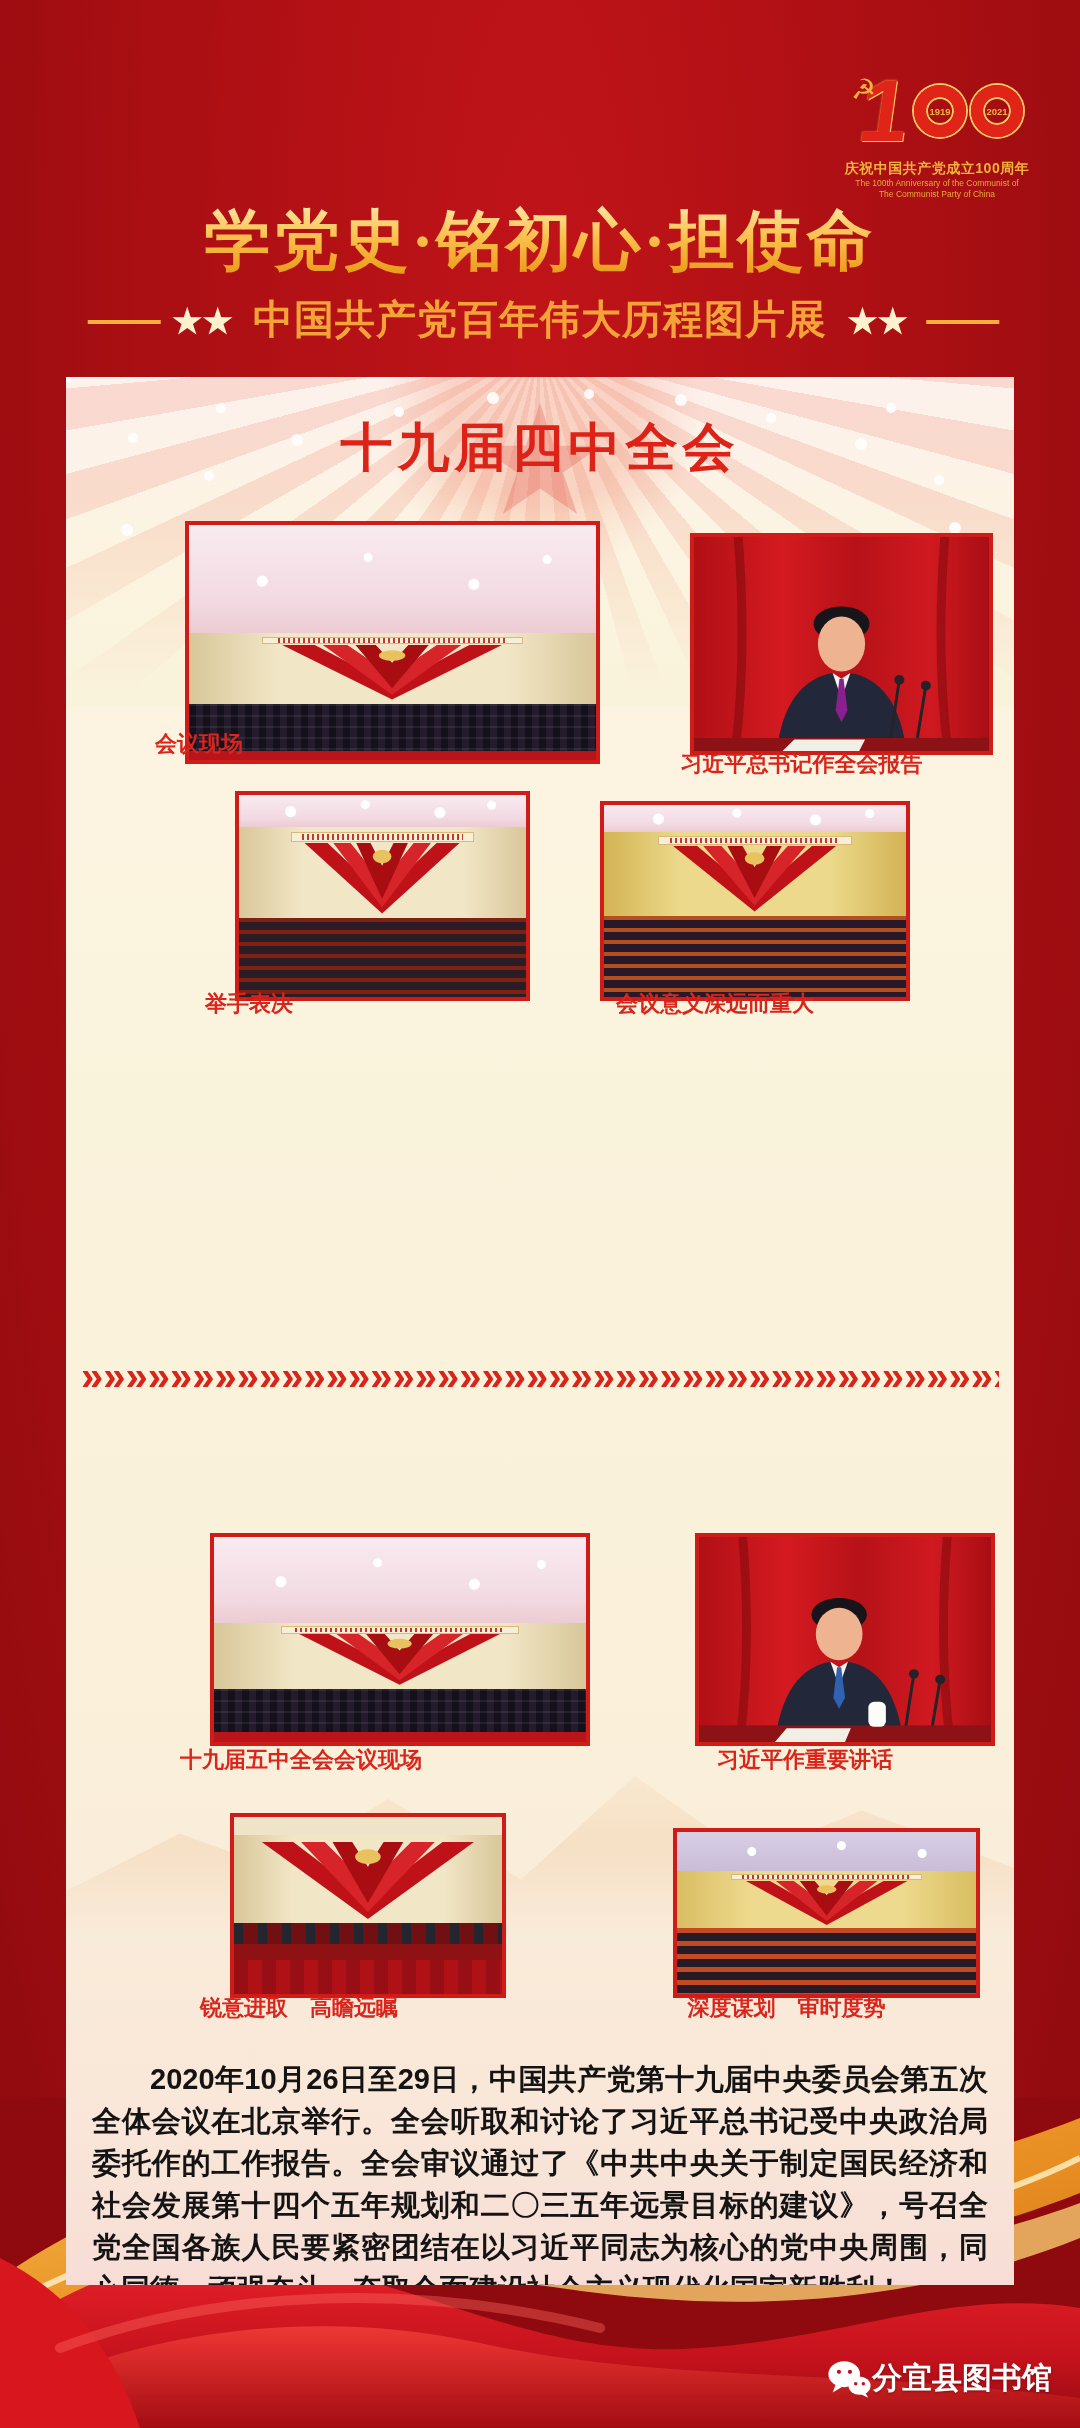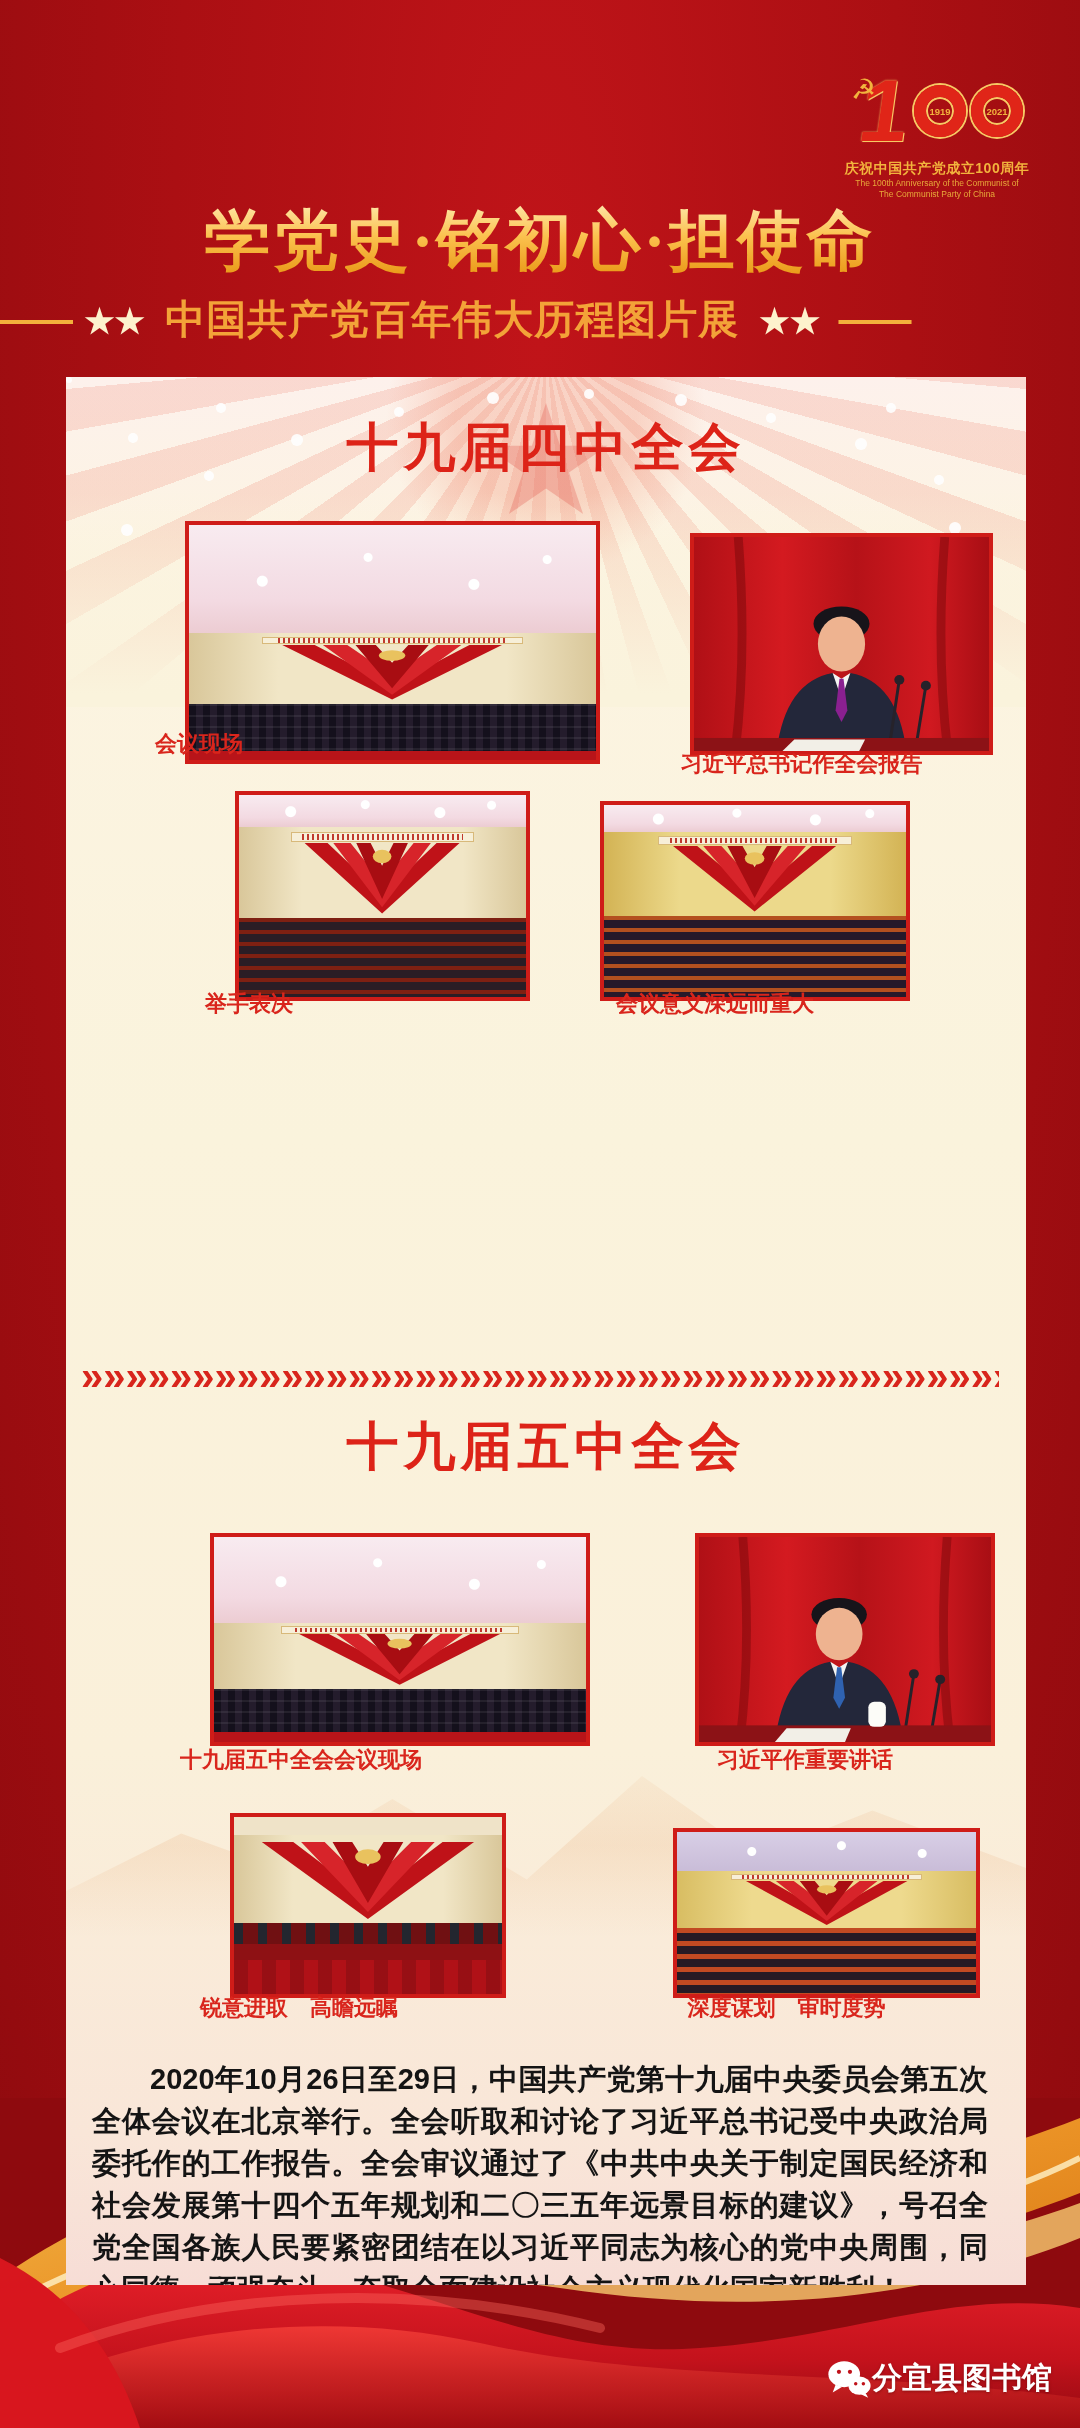--- a/index.html
+++ b/index.html
@@ -20,34 +20,34 @@
   .l-cn{font-size:14px;color:#f2b33d;font-weight:bold;margin-top:8px;letter-spacing:.5px;}
   .l-en{font-size:8.5px;color:#e8a93a;line-height:10.5px;}
 
   .title{position:absolute;top:190px;left:0;width:100%;text-align:center;z-index:4;
          font-size:66px;font-weight:bold;letter-spacing:3px;color:#f5b13c;
          font-family:"Liberation Serif",serif;margin-top:6px;}
   @supports ((-webkit-background-clip:text) or (background-clip:text)){
     .title{background:linear-gradient(180deg,#ffeab0 5%,#fbc14e 45%,#e7930f 95%);
            -webkit-background-clip:text;background-clip:text;color:transparent;}
   }
-  .subtitle{position:absolute;top:292px;left:0;width:100%;z-index:4;
+  .subtitle{position:absolute;top:292px;left:0;width:100%;text-align:center;z-index:4;
             font-size:40px;font-weight:bold;white-space:nowrap;}
   .sub-dash{color:#f3b03c;letter-spacing:-7px;}
   .sub-star{color:#fdf2cd;font-size:34px;margin:0 7px;}
   .sub-text{color:#f3a338;margin:0 2px;letter-spacing:1px;}
 
   
   .silk{position:absolute;left:0;bottom:0;width:1080px;height:330px;z-index:1;}
   .wechat-badge{position:absolute;right:28px;top:2358px;z-index:6;display:flex;align-items:center;}
   .wechat-name{color:#ffffff;font-size:30px;font-weight:bold;text-shadow:0 1px 3px rgba(90,0,0,.5);}
 
   
   .card{position:absolute;left:66px;top:377px;width:948px;height:1908px;z-index:3;overflow:hidden;
-        background:linear-gradient(180deg,#fdf1ec 0%,#fcf4e2 9%,#faf3dc 40%,#faf0da 72%,#f9e6d8 92%,#f7ddd6 100%);padding-left:12px;}
+        background:linear-gradient(180deg,#fdf1ec 0%,#fcf4e2 9%,#faf3dc 40%,#faf0da 72%,#f9e6d8 92%,#f7ddd6 100%);}
   .burst{position:absolute;left:0;top:0;width:100%;height:330px;pointer-events:none;
          background:
            radial-gradient(circle at 50% 40px, rgba(240,140,110,.30) 0 90px, rgba(240,140,110,0) 160px),
            repeating-conic-gradient(from -90deg at 50% -30px, rgba(233,96,74,.17) 0 5deg, rgba(233,96,74,0) 5deg 10deg);}
   .burst::after{content:"";position:absolute;inset:0;background:linear-gradient(180deg,rgba(250,243,220,0) 35%,#faf3dc 96%);}
   .topstar{position:absolute;left:50%;top:26px;width:128px;height:122px;transform:translateX(-50%);
            background:#e2574b;opacity:.30;
            clip-path:polygon(50% 0%,61% 35%,98% 35%,68% 57%,79% 91%,50% 70%,21% 91%,32% 57%,2% 35%,39% 35%);}
   .dots{position:absolute;left:0;top:0;width:6px;height:6px;border-radius:50%;background:#fff;opacity:.9;
         box-shadow:58px 150px 0 3px #fff,140px 96px 0 2px #fff,228px 60px 0 3px #fff,330px 32px 0 2px #fff,
@@ -283,21 +283,20 @@
           </svg>
         </div>
         <div class="aud"></div>
       </div>
     </figure>
     <div class="cap" id="capD">会议意义深远而重大</div>
 
 
     <div class="divider">»»»»»»»»»»»»»»»»»»»»»»»»»»»»»»»»»»»»»»»»»»»»»»»»»»»»»»»»»</div>
 
-    <div class="sec-title" id="sec2-title">十九届五中全会</div>
 
     <figure class="photo" id="pE">
       <div class="scene pE">
         <div class="ceil"></div>
         <div class="wall">
           <div class="sign"></div>
           <svg class="fan" viewBox="0 0 120 72" preserveAspectRatio="none">
             <path d="M60 68 L6 0 H22 L60 50 L98 0 H114 Z" fill="#bf1218"></path>
             <path d="M60 62 L26 0 H38 L60 38 L82 0 H94 Z" fill="#d7242a"></path>
             <path d="M60 54 L42 0 H52 L60 22 L68 0 H78 Z" fill="#a80d12"></path>

